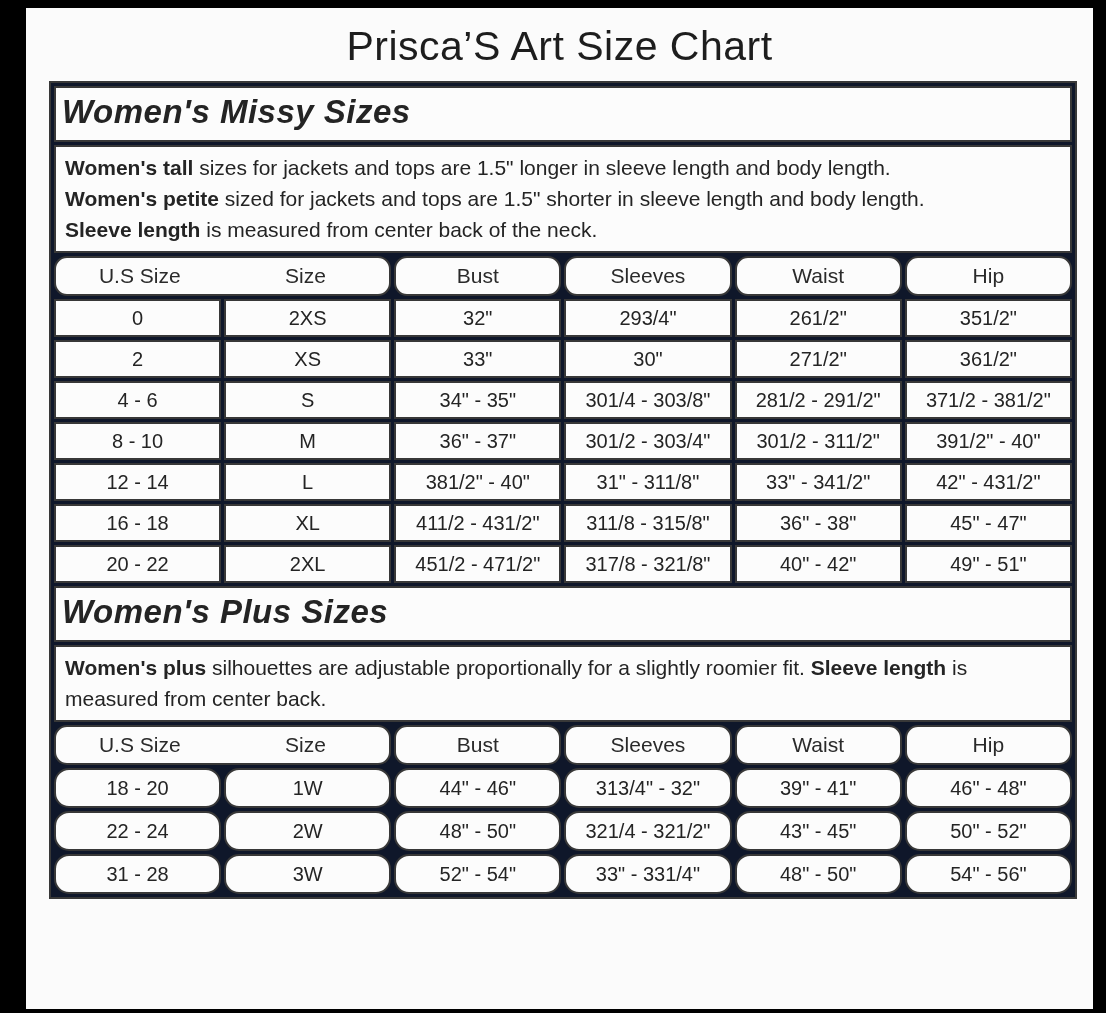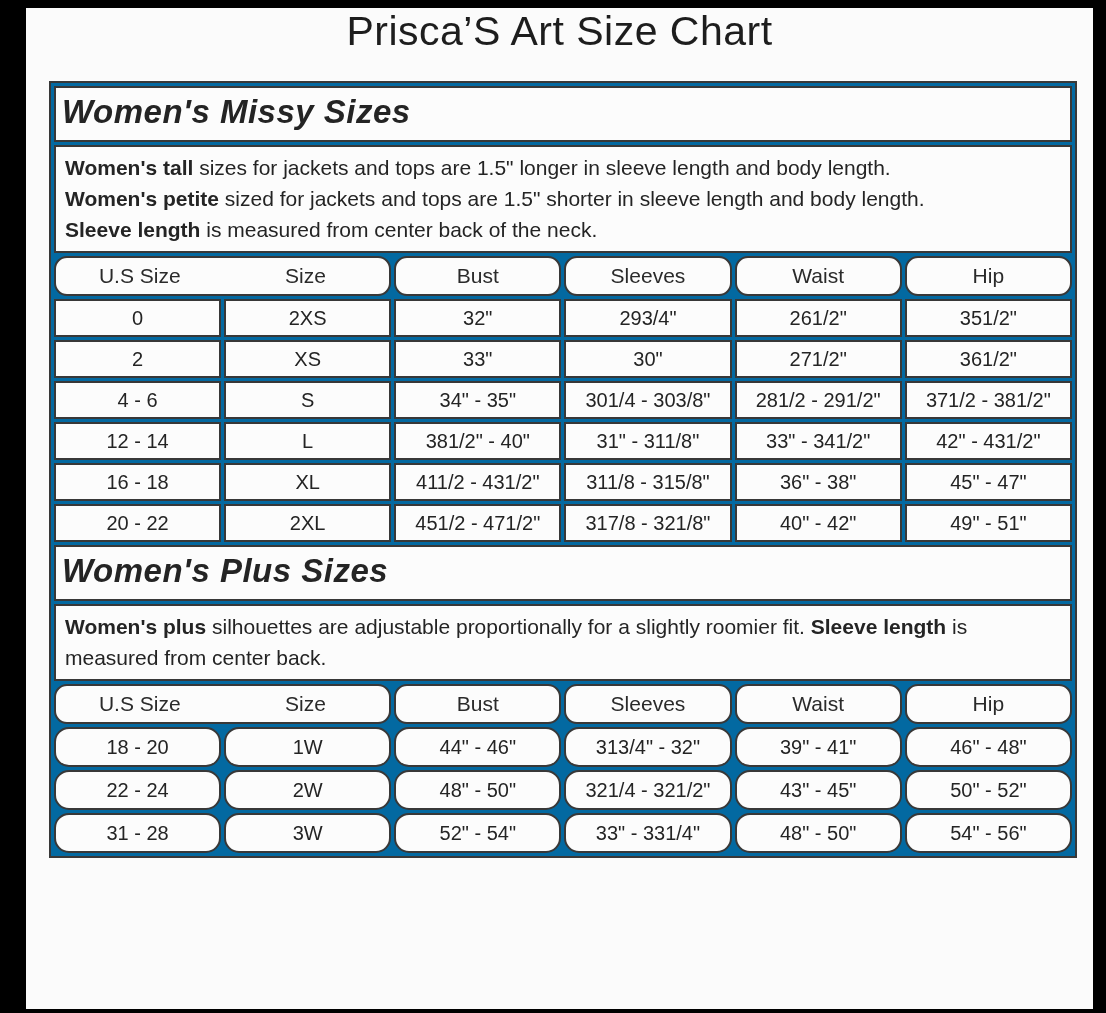--- a/index.html
+++ b/index.html
@@ -7,32 +7,32 @@
     width:1106px; height:1013px; position:relative;
     background:#000;
     font-family:"Liberation Sans", sans-serif;
     overflow:hidden;
   }
   .page {
     position:absolute; left:26px; top:8px; width:1067px; height:1001px;
     background:#fbfbfb;
   }
   .title {
-    margin-top:0;
+    margin-top:15px;
     text-align:center;
     font-size:41px;
     color:#1d1d1d;
     letter-spacing:0.5px;
     white-space:nowrap;
   }
   table.chart {
     position:absolute; left:23px; top:73px; width:1028px;
     border-collapse:separate; border-spacing:3px;
     border:2px solid #383838;
-    background:#0369a1;
+    background:#0f172a;
     table-layout:fixed;
   }
   table.chart td {
     border:2px solid #383838;
     color:#242424;
     background:#fcfcfc;
     overflow:hidden;
   }
   td.section-heading {
     font-size:33px; font-weight:bold; font-style:italic;
@@ -112,20 +112,28 @@
     </tr>
     <tr class="drow">
       <td>4 - 6</td>
       <td>S</td>
       <td>34" - 35"</td>
       <td>301/4 - 303/8"</td>
       <td>281/2 - 291/2"</td>
       <td>371/2 - 381/2"</td>
     </tr>
     <tr class="drow">
+      <td>8 - 10</td>
+      <td>M</td>
+      <td>36" - 37"</td>
+      <td>301/2 - 303/4"</td>
+      <td>301/2 - 311/2"</td>
+      <td>391/2" - 40"</td>
+    </tr>
+    <tr class="drow">
       <td>12 - 14</td>
       <td>L</td>
       <td>381/2" - 40"</td>
       <td>31" - 311/8"</td>
       <td>33" - 341/2"</td>
       <td>42" - 431/2"</td>
     </tr>
     <tr class="drow">
       <td>16 - 18</td>
       <td>XL</td>

